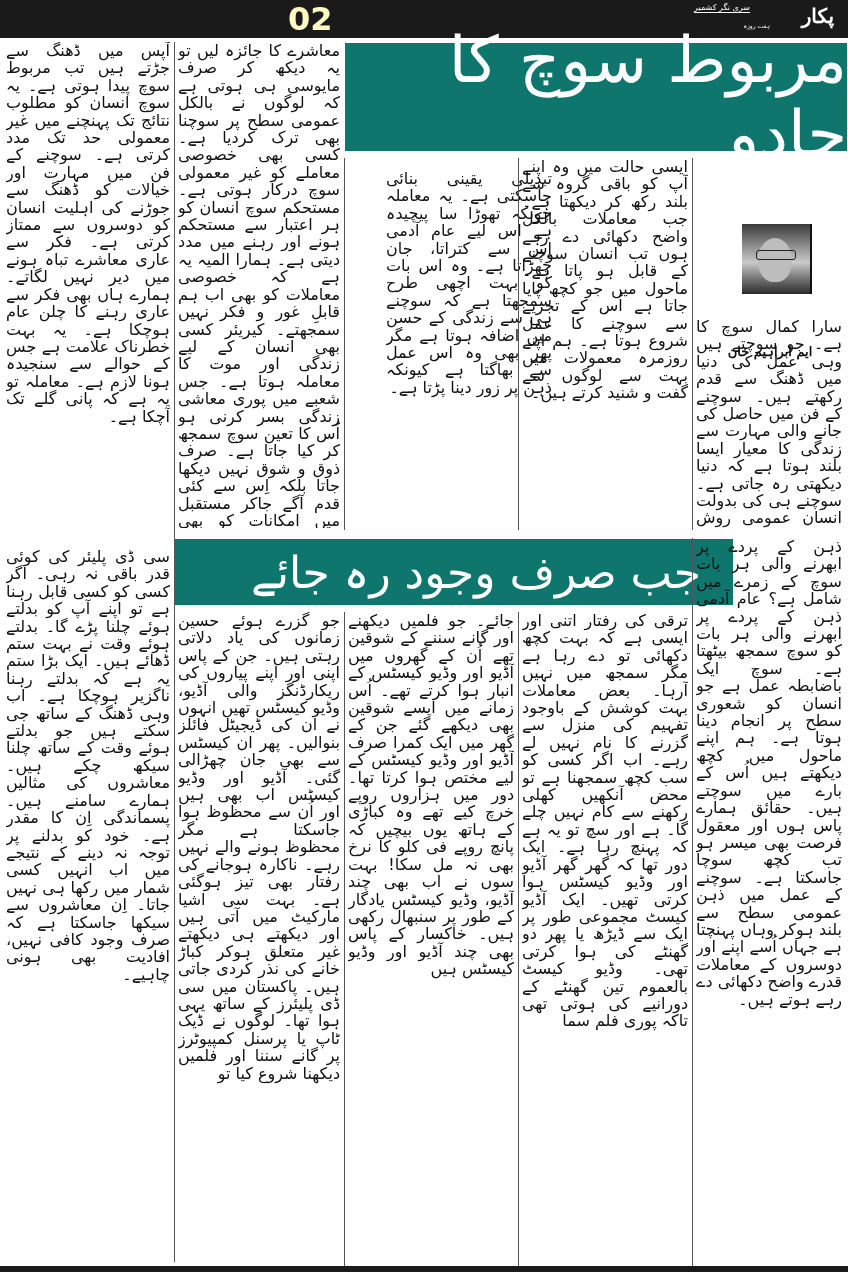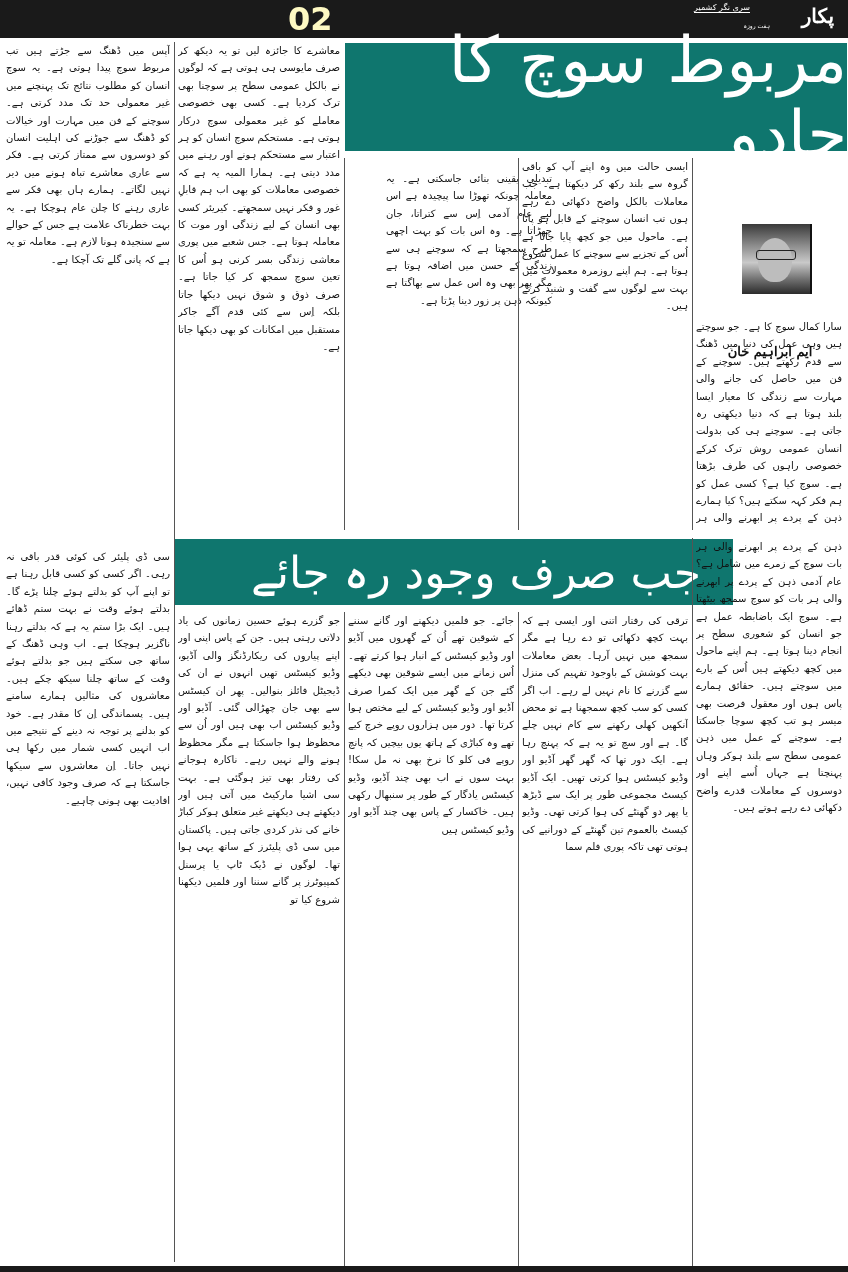--- a/index.html
+++ b/index.html
@@ -7,21 +7,21 @@
   .hdr{position:absolute;left:0;top:0;width:848px;height:38px;background:#1a1a1a;}
   .hdr .date{position:absolute;left:8px;top:2px;color:#fff;font-family:"DejaVu Sans",sans-serif;font-weight:bold;font-size:26px;direction:rtl;white-space:nowrap;letter-spacing:-0.5px;}
   .hdr .pg{position:absolute;left:288px;top:0px;color:#fef9c3;font-family:"DejaVu Sans",sans-serif;font-weight:bold;font-size:32px;}
   .hdr .logo{position:absolute;right:14px;top:0;height:38px;width:150px;text-align:right;}
   .hdr .logo .name{position:absolute;right:0;top:4px;color:#fff;font-size:20px;font-family:"DejaVu Serif",serif;font-weight:bold;direction:rtl;}
   .hdr .logo .sub{position:absolute;right:84px;top:3px;color:#fff;font-size:8px;direction:rtl;border-bottom:1px solid #fff;}
   .hdr .logo .wk{position:absolute;right:64px;top:22px;color:#fff;font-size:6px;direction:rtl;}
   .hl{position:absolute;background:#0f766e;color:#fff;display:flex;align-items:center;justify-content:center;direction:rtl;font-family:"DejaVu Serif",serif;}
   .hl1{left:345px;top:43px;width:502px;height:108px;font-size:64px;}
   .hl2{left:175px;top:539px;width:514px;height:66px;font-size:44px;padding-left:44px;}
-  .col{position:absolute;direction:rtl;text-align:justify;font-size:10px;line-height:17.4px;overflow:hidden;font-family:"DejaVu Sans",sans-serif;}
+  .col{position:absolute;direction:rtl;text-align:justify;font-size:16px;line-height:17.4px;overflow:hidden;font-family:"DejaVu Sans",sans-serif;}
   .rule{position:absolute;width:1px;background:#555;}
   .photo{position:absolute;left:742px;top:224px;width:68px;height:70px;background:linear-gradient(180deg,#3a3a3a 0%,#8a8a8a 30%,#c9c9c9 55%,#6d6d6d 80%,#2b2b2b 100%);border-right:2px solid #111;}
   .photo .face{position:absolute;left:16px;top:14px;width:34px;height:44px;border-radius:50% 50% 45% 45%;background:#bdbdbd;}
   .photo .glasses{position:absolute;left:14px;top:26px;width:38px;height:8px;border:1px solid #222;border-radius:3px;}
   .byline{position:absolute;left:700px;top:300px;width:140px;text-align:center;direction:rtl;font-weight:bold;font-size:13px;font-family:"DejaVu Serif",serif;margin-top:44px;}
   .bottombar{position:absolute;left:0;top:1266px;width:848px;height:6px;background:#1a1a1a;}
 </style>
 </head>
 <body>
 

